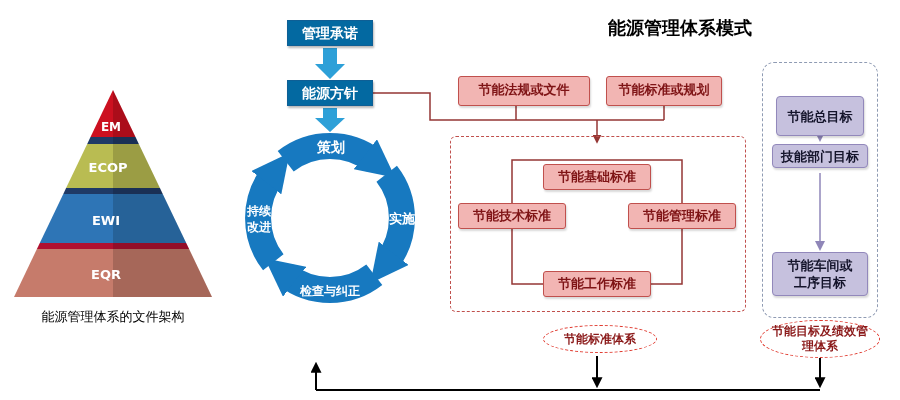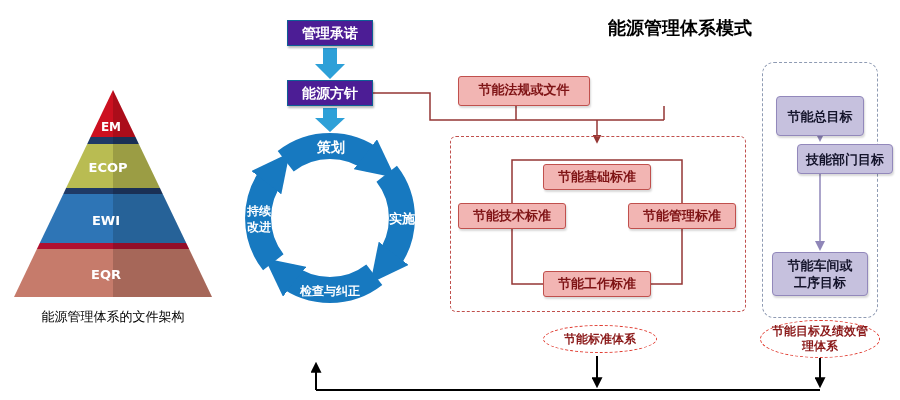--- a/index.html
+++ b/index.html
@@ -1,20 +1,20 @@
 <!DOCTYPE html>
 <html><head>
 <meta charset="utf-8">
 <style>
   html,body { margin:0; padding:0; background:#fff; }
   .canvas { position:relative; width:900px; height:400px; background:#ffffff;
             font-family:"DejaVu Sans", sans-serif; overflow:hidden; }
   svg.layer { position:absolute; left:0; top:0; }
   .abs { position:absolute; box-sizing:border-box; }
-  .box-blue { background:#4c1d95; color:#fff; font-weight:bold; font-size:14px;
+  .box-blue { background:#0369a1; color:#fff; font-weight:bold; font-size:14px;
               text-align:center; border:1px solid #0e5f95;
               box-shadow:1px 2px 2px rgba(0,0,0,.28); }
   .box-pink { background:#f2b5b3; border:1.5px solid #c0504d; border-radius:3px;
               color:#7f1416; font-weight:bold; font-size:13px; text-align:center;
               box-shadow:1px 2px 2px rgba(0,0,0,.15); }
   .box-purple { background:#c6c1de; border:1.5px solid #9288bb; border-radius:4px;
               color:#14142b; font-weight:bold; font-size:13px; text-align:center;
               box-shadow:1px 2px 2px rgba(0,0,0,.15);
               display:flex; align-items:center; justify-content:center; line-height:17px; }
   .dashed-mid { border:1.5px dashed #c0504d; border-radius:6px; }
@@ -98,33 +98,34 @@
       <path d="M820 358 V386" marker-end="url(#arrB)"></path>
     </g>
   </svg>
 
   <div class="abs title" style="left:570px; top:16px; width:220px;">能源管理体系模式</div>
 
   <div class="abs box-blue" style="left:287px; top:20px; width:86px; height:26px; line-height:24px;">管理承诺</div>
   <div class="abs box-blue" style="left:287px; top:80px; width:86px; height:26px; line-height:24px;">能源方针</div>
 
   <div class="abs box-pink" style="left:458px; top:76px; width:132px; height:30px; line-height:26px;">节能法规或文件</div>
+  <div class="abs box-pink" style="left:606px; top:76px; width:116px; height:30px; line-height:26px;">节能标准或规划</div>
 
   <div class="abs dashed-mid" style="left:450px; top:136px; width:296px; height:176px;"></div>
 
   <div class="abs box-pink" style="left:543px; top:164px; width:108px; height:26px; line-height:23px;">节能基础标准</div>
   <div class="abs box-pink" style="left:458px; top:203px; width:108px; height:26px; line-height:23px;">节能技术标准</div>
   <div class="abs box-pink" style="left:628px; top:203px; width:108px; height:26px; line-height:23px;">节能管理标准</div>
   <div class="abs box-pink" style="left:543px; top:271px; width:108px; height:26px; line-height:23px;">节能工作标准</div>
 
   <div class="abs oval" style="left:543px; top:325px; width:114px; height:28px; font-size:12px;">节能标准体系</div>
 
   <div class="abs dashed-right" style="left:762px; top:62px; width:116px; height:256px;"></div>
 
   <div class="abs box-purple" style="left:776px; top:80px; width:88px; height:40px;margin-top:16px;">节能总目标</div>
-  <div class="abs box-purple" style="left:797px; top:144px; width:96px; height:30px;">技能部门目标</div>
+  <div class="abs box-purple" style="left:772px; top:144px; width:96px; height:24px;">技能部门目标</div>
   <div class="abs box-purple" style="left:772px; top:252px; width:96px; height:44px; padding:2px 10px;">节能车间或工序目标</div>
 
   <div class="abs oval" style="left:760px; top:320px; width:120px; height:38px; font-size:12px; line-height:15px; padding:0 9px;">节能目标及绩效管理体系</div>
 
   <div class="abs caption" style="left:10px; top:308px; width:206px; font-size:13px;">能源管理体系的文件架构</div>
 
 </div>
 
 </body></html>

